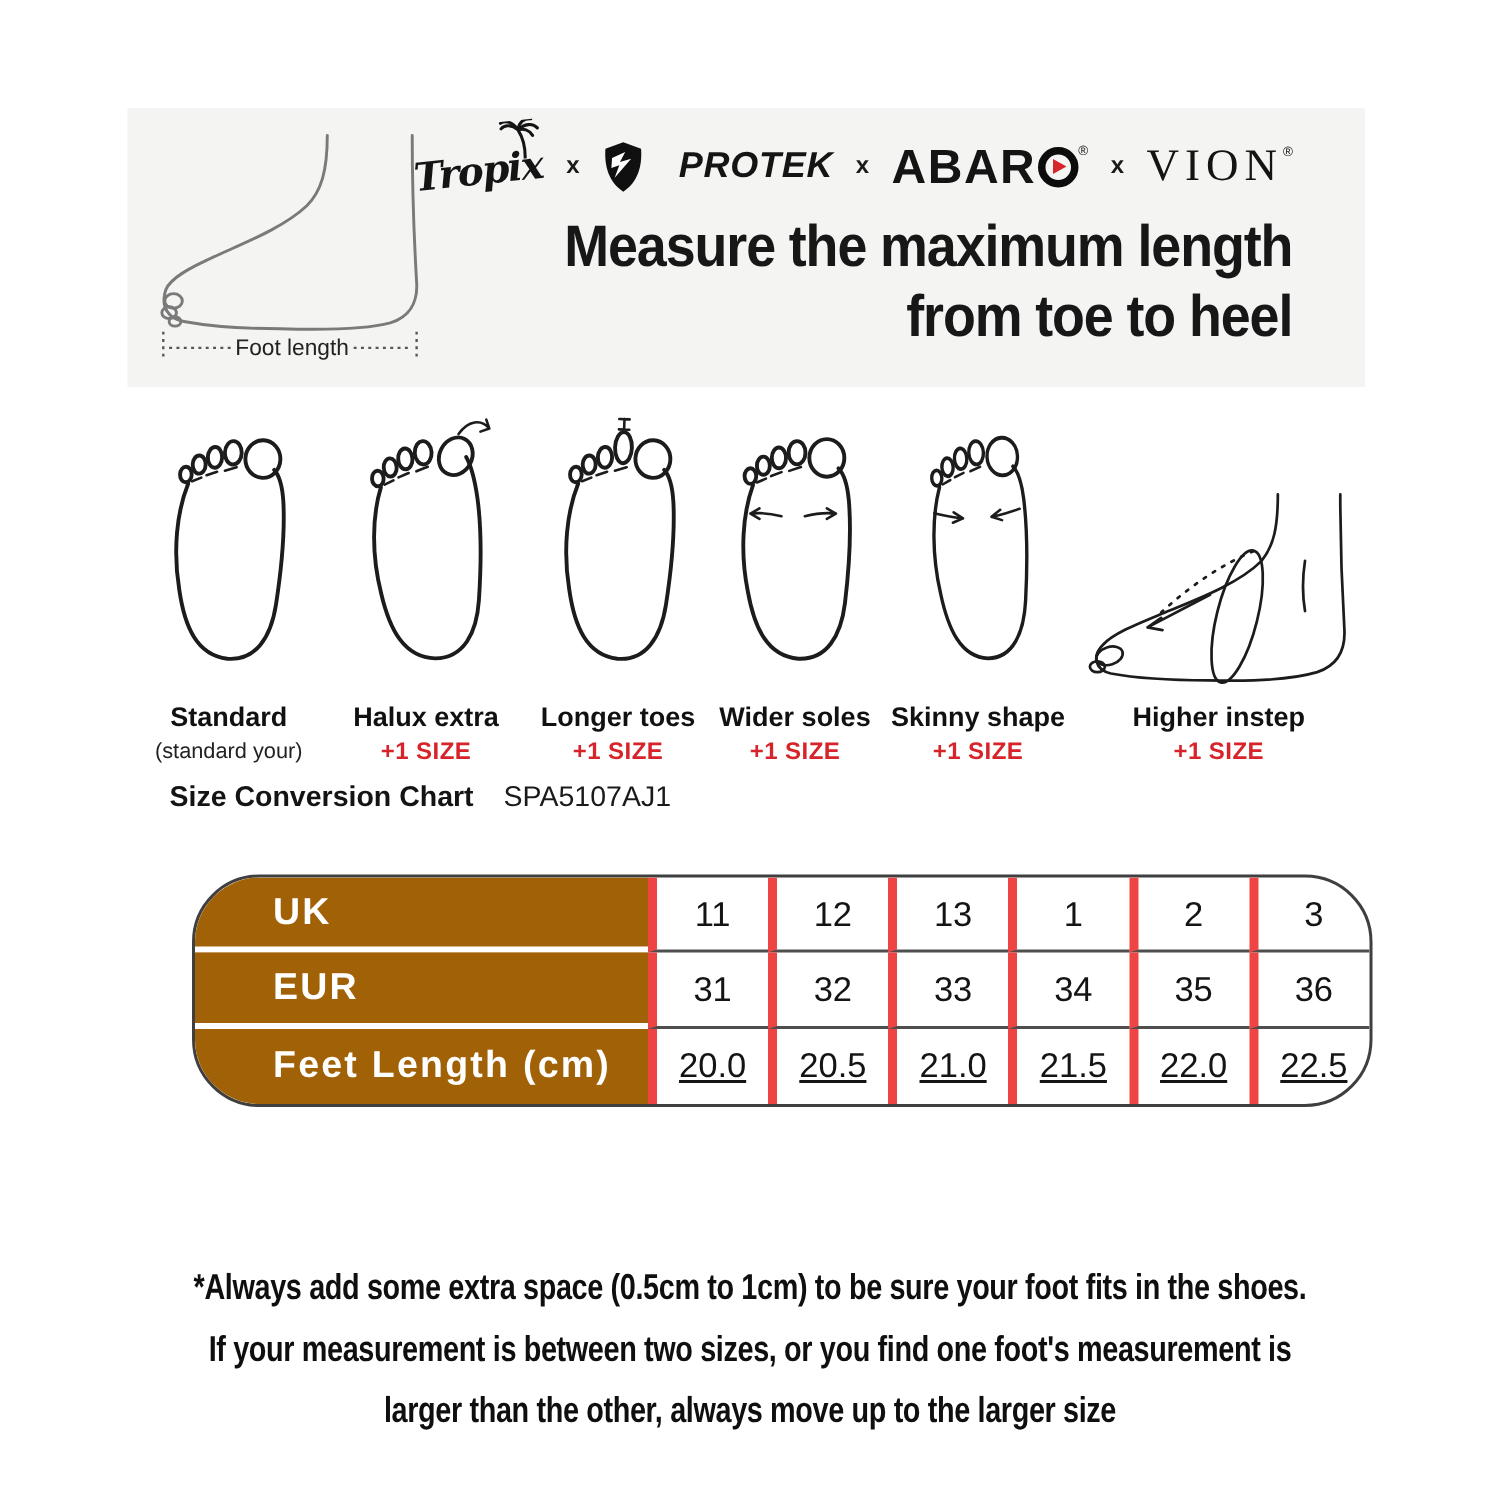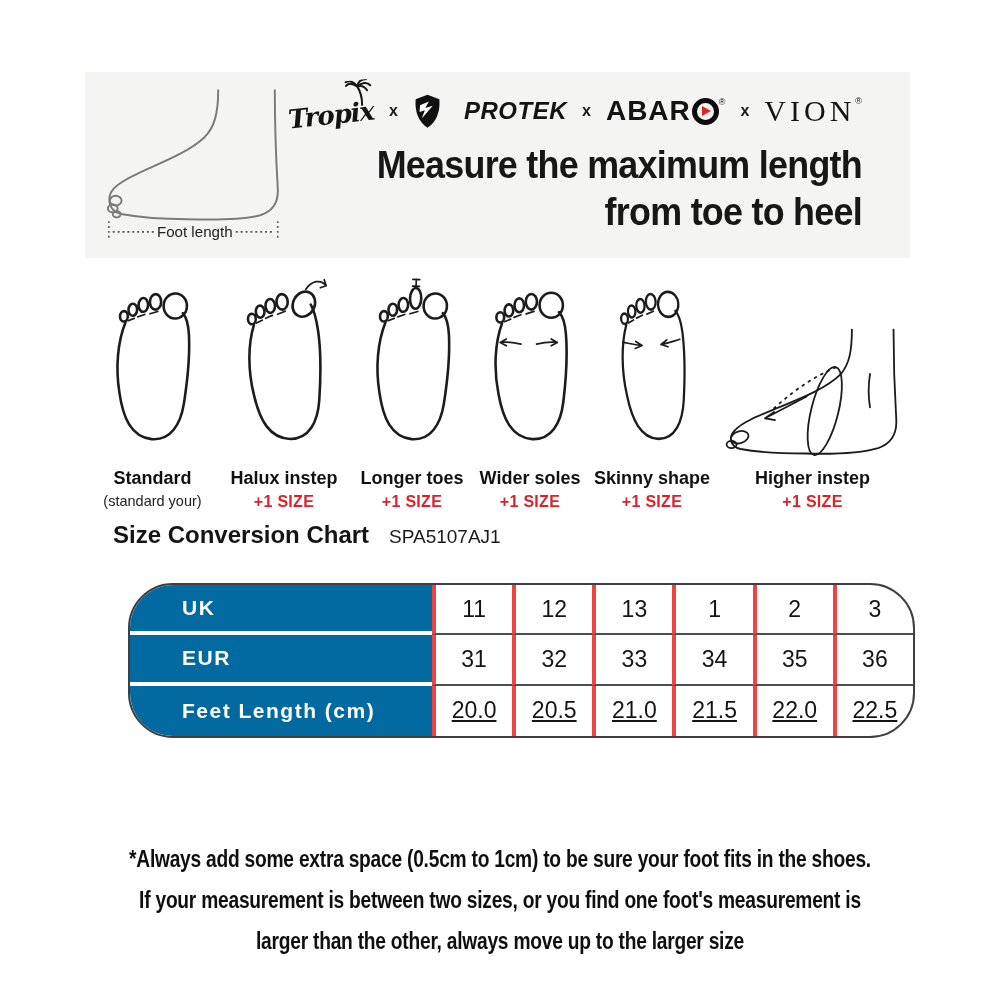--- a/index.html
+++ b/index.html
@@ -21,21 +21,21 @@
   .header-right { flex:1; padding:12px 48px 0 0; }
   .brand-row { height:54px; display:flex; align-items:center; justify-content:center; padding-left:6px; }
   .sep { font-size:16px; font-weight:700; color:#1a1a1a; margin:0 15px; }
   .brand-tropix { position:relative; transform:rotate(-6deg); margin-top:8px; }
   .tropix-text { font-family:"DejaVu Serif", serif; font-style:italic; font-weight:700;
                  font-size:26px; letter-spacing:-1px; }
   .palm { position:absolute; top:-17px; right:-4px; }
   .brand-protek { display:flex; align-items:center; gap:22px; }
   .protek-text { font-size:24px; font-weight:700; font-style:italic; letter-spacing:0.5px; }
   .brand-abaro { display:flex; align-items:center; }
-  .abaro-text { font-size:28px; font-weight:700; letter-spacing:1px; }
+  .abaro-text { font-size:32px; font-weight:700; letter-spacing:1px; }
   .abaro-o { width:27px; height:27px; border:5px solid #0c0c0c; border-radius:50%;
              display:inline-flex; align-items:center; justify-content:center; margin-left:1px; }
   .abaro-play { width:0; height:0; border-left:9px solid #d6252b;
                 border-top:5.5px solid transparent; border-bottom:5.5px solid transparent; margin-left:2px; }
   .reg { font-size:9px; align-self:flex-start; margin-top:2px; }
   .brand-vion { display:flex;text-align:right; }
   .vion-text { font-family:"Liberation Serif", serif; font-size:30px; letter-spacing:4px; font-weight:500; }
   .headline { margin-top:3px; text-align:right; font-size:39px; font-weight:700; line-height:47px;
               letter-spacing:-0.8px; color:#171717; transform:scaleX(0.92); transform-origin:right center;
               white-space:nowrap; }
@@ -49,34 +49,34 @@
   .foot-col:nth-child(5){ width:126px; } .foot-col:nth-child(6){ width:195px; }
   .foot-art { height:192px; display:flex; align-items:flex-end; justify-content:center; }
   .tilt-r  { transform:rotate(2deg); }  .tilt-l { transform:rotate(-3deg); }
   .foot-label { margin-top:8px; font-size:18px; font-weight:700; white-space:nowrap; color:#111; }
   .foot-sub { margin-top:4px; white-space:nowrap; }
   .foot-sub.note { font-size:14.5px; color:#222; }
   .foot-sub.plus { font-size:16px; font-weight:700; color:#d6242a; letter-spacing:0.3px; }
 
   
   .chart-title-row { position:absolute; left:113px; top:521px; display:flex; align-items:baseline; gap:20px; }
-  .chart-title { font-size:24px; font-weight:700; }
+  .chart-title { font-size:19px; font-weight:700; }
   .model-code  { font-size:19px; color:#1a1a1a; }
 
   
   .size-table { position:absolute; left:128px; top:583px; width:787px; height:155px;
                 border:2px solid #3f3f3f; border-radius:45px; overflow:hidden;
                 display:grid; grid-template-columns:302px repeat(6,1fr); grid-auto-rows:1fr;
                 background:#fff; }
-  .cl { background:#0369a1; color:#fff; display:flex; align-items:center; padding-left:52px;
-        font-weight:700; font-size:21px; letter-spacing:1.5px; border-bottom:4px solid #fff;
+  .cl { background:#a16207; color:#fff; display:flex; align-items:center; padding-left:52px;
+        font-weight:700; font-size:25px; letter-spacing:1.5px; border-bottom:4px solid #fff;
         white-space:nowrap;text-align:center; }
   .cl.last { border-bottom:none; }
   .cv { display:flex; align-items:center; justify-content:center; font-size:23px; color:#141414;
-        border-left:4px solid #ef4444; border-bottom:2px solid #4e4e4e; }
+        border-left:6px solid #ef4444; border-bottom:2px solid #4e4e4e; }
   .cv.rlast { border-bottom:none;text-decoration:underline; }
 
   
   .disclaimer { position:absolute; left:0; top:838px; width:1000px; text-align:center;
                 font-size:24px; font-weight:700; line-height:41px; color:#0f0f0f;
                 letter-spacing:-0.3px; white-space:nowrap;
                 transform:scaleX(0.8); transform-origin:center top; }
 </style>
 </head>
 <body>
@@ -161,21 +161,21 @@
           <path class="ln" d="M22,40 C14,62 12,92 18,122 C23,150 33,172 57,174 C79,175 90,156 93,131 C96,106 98,76 96,52 C95,41 93,28 89,20"></path>
           <ellipse class="ln" cx="81" cy="19" rx="12.5" ry="15" transform="rotate(30 81 19)"></ellipse>
           <ellipse class="ln" cx="56" cy="15" rx="6.5" ry="9"></ellipse>
           <ellipse class="ln" cx="42" cy="19" rx="5.5" ry="8"></ellipse>
           <ellipse class="ln" cx="30" cy="25" rx="5" ry="7"></ellipse>
           <ellipse class="ln" cx="20" cy="33" rx="4.5" ry="6"></ellipse>
           <path class="ln thin" d="M50,29 l9,-3 M36,33 l8,-3 M25,38 l7,-3"></path>
           <path class="ln thin" d="M84,2 C92,-8 102,-9 108,-1 M108,-1 L106,-8 M108,-1 L101,1"></path>
         </svg>
       </div>
-      <div class="foot-label">Halux instep</div>
+      <div class="foot-label">Halux extra</div>
       <div class="foot-sub plus">+1 SIZE</div>
     </div>
 
     <div class="foot-col">
       <div class="foot-art">
         <svg class="tilt-r" width="95" height="192" viewBox="0 -16 110 206">
           <path class="ln" d="M22,40 C14,62 12,92 18,122 C23,150 33,172 57,174 C79,175 90,156 93,131 C96,106 98,76 96,52 C95,41 92,31 88,27"></path>
           <ellipse class="ln" cx="79" cy="19" rx="13.5" ry="14.5"></ellipse>
           <ellipse class="ln" cx="56" cy="11" rx="6.5" ry="12"></ellipse>
           <ellipse class="ln" cx="42" cy="19" rx="5.5" ry="8"></ellipse>

